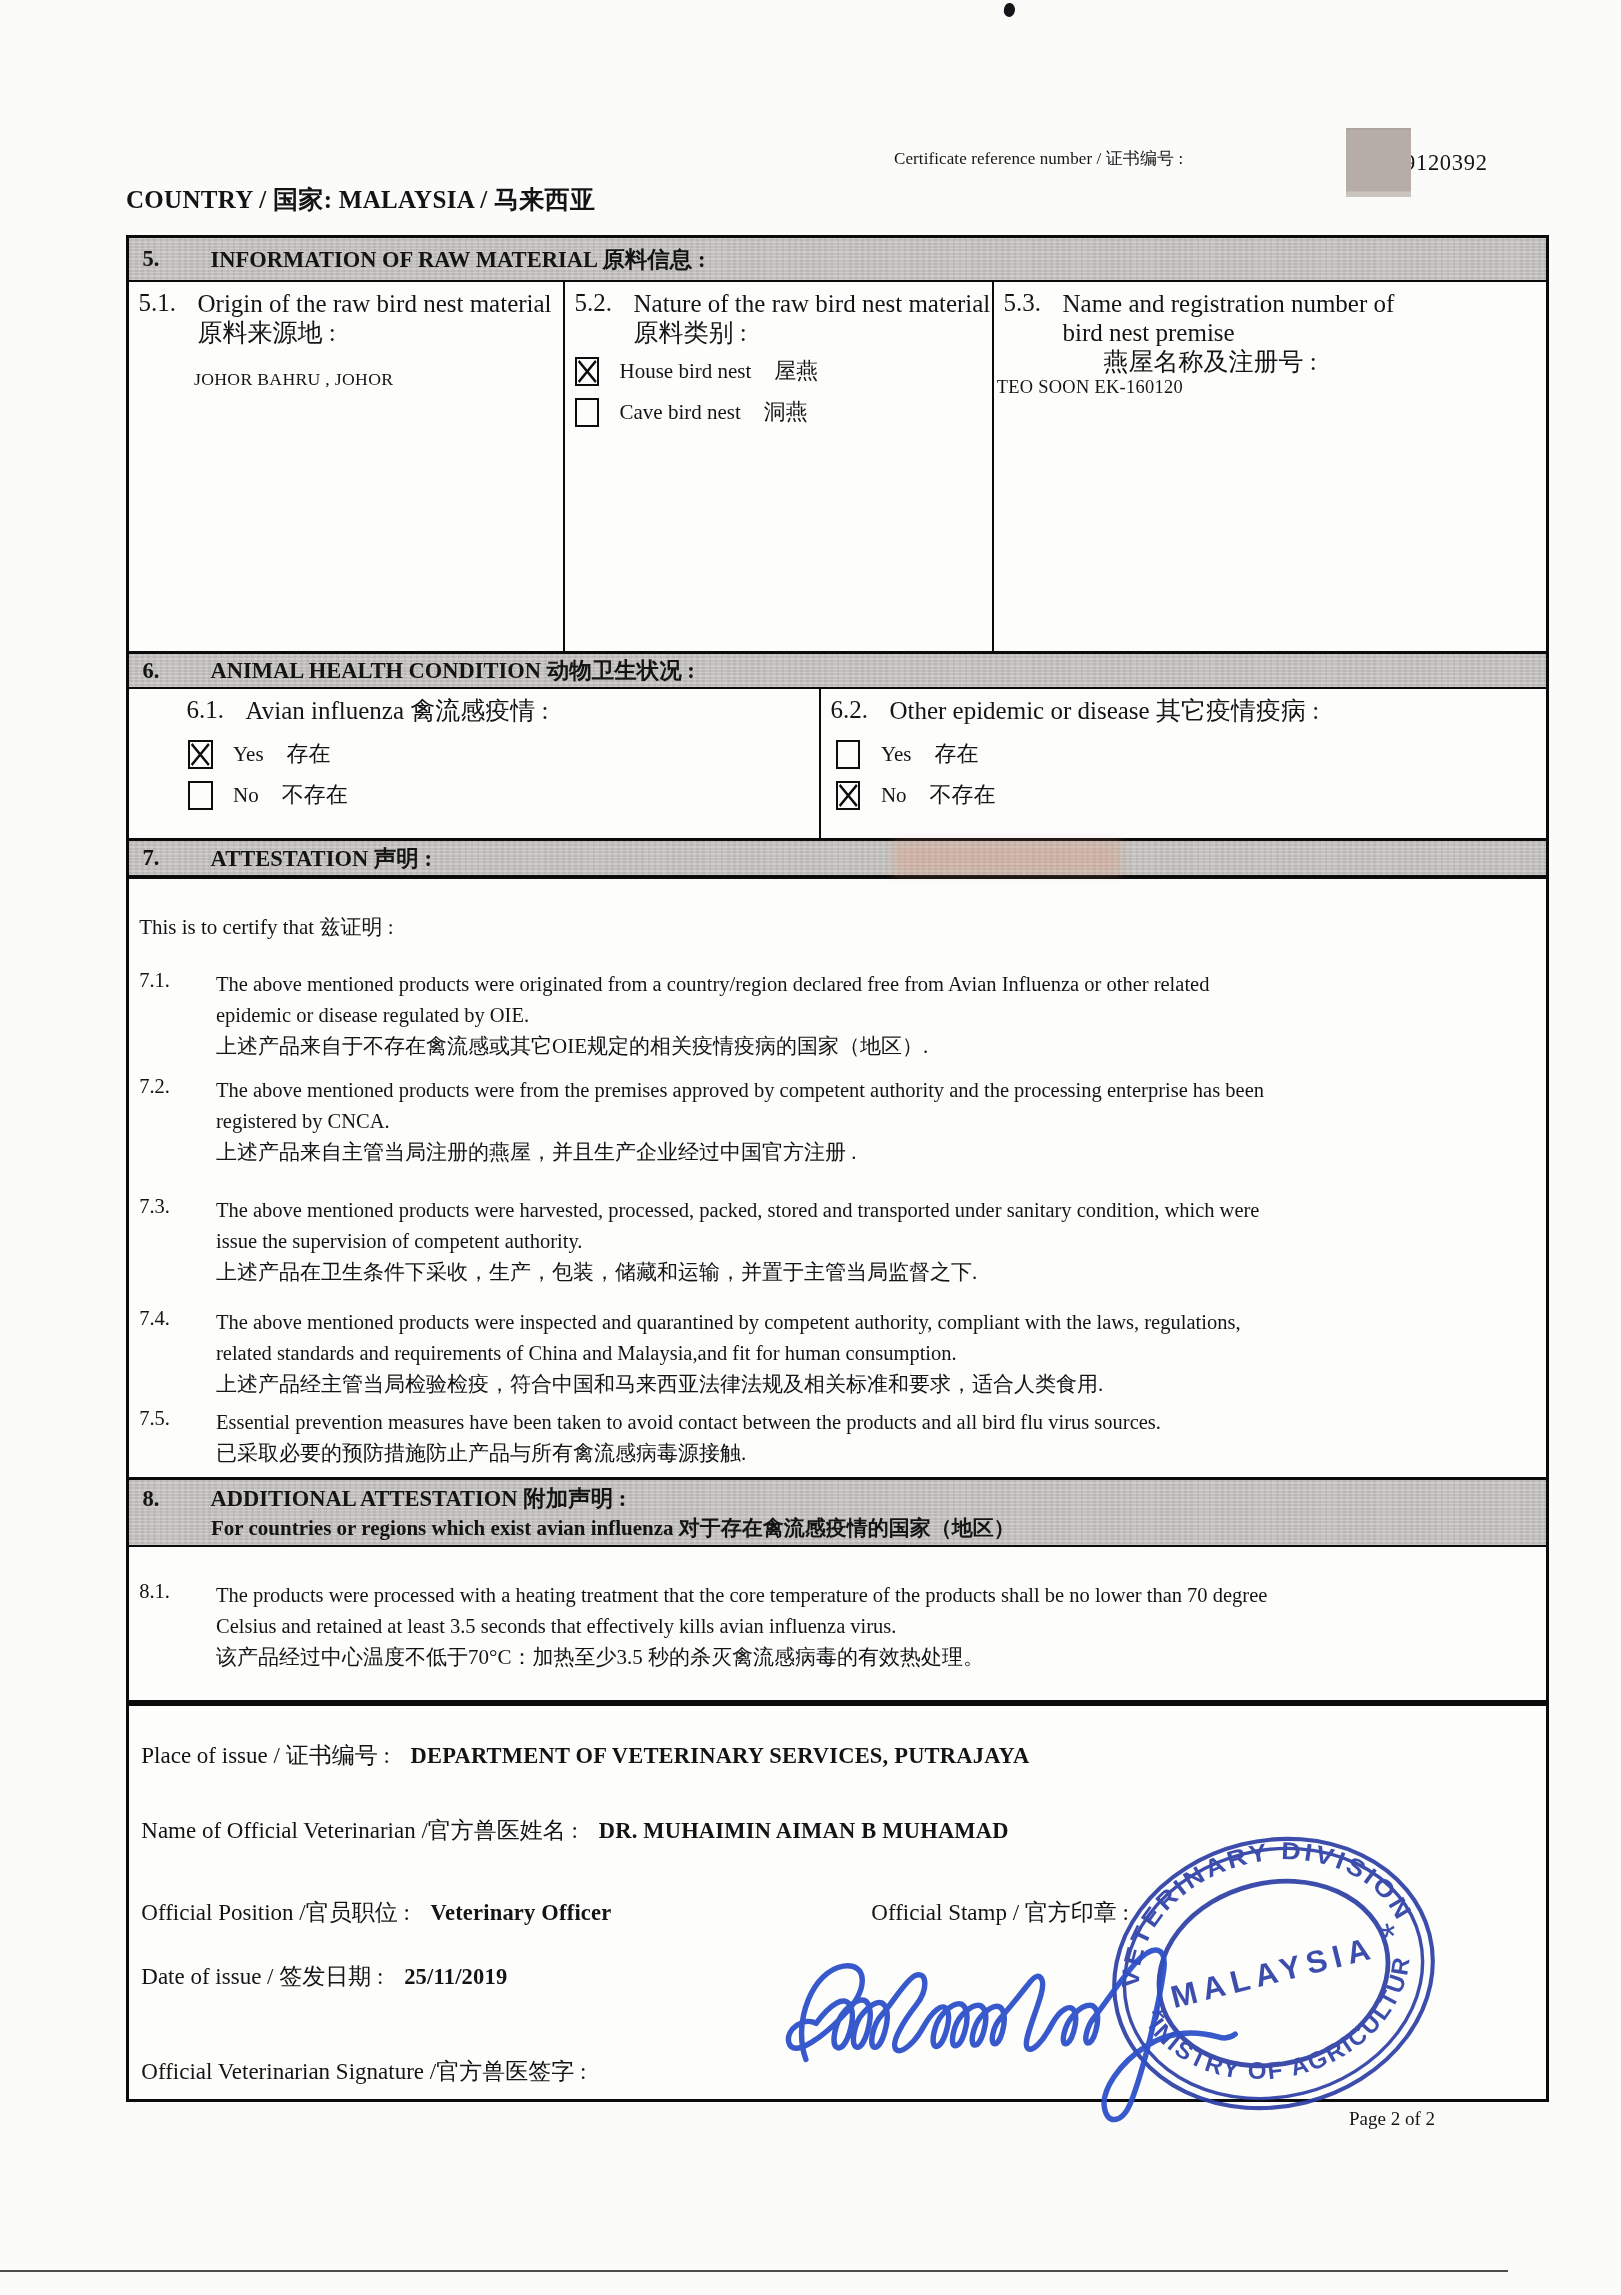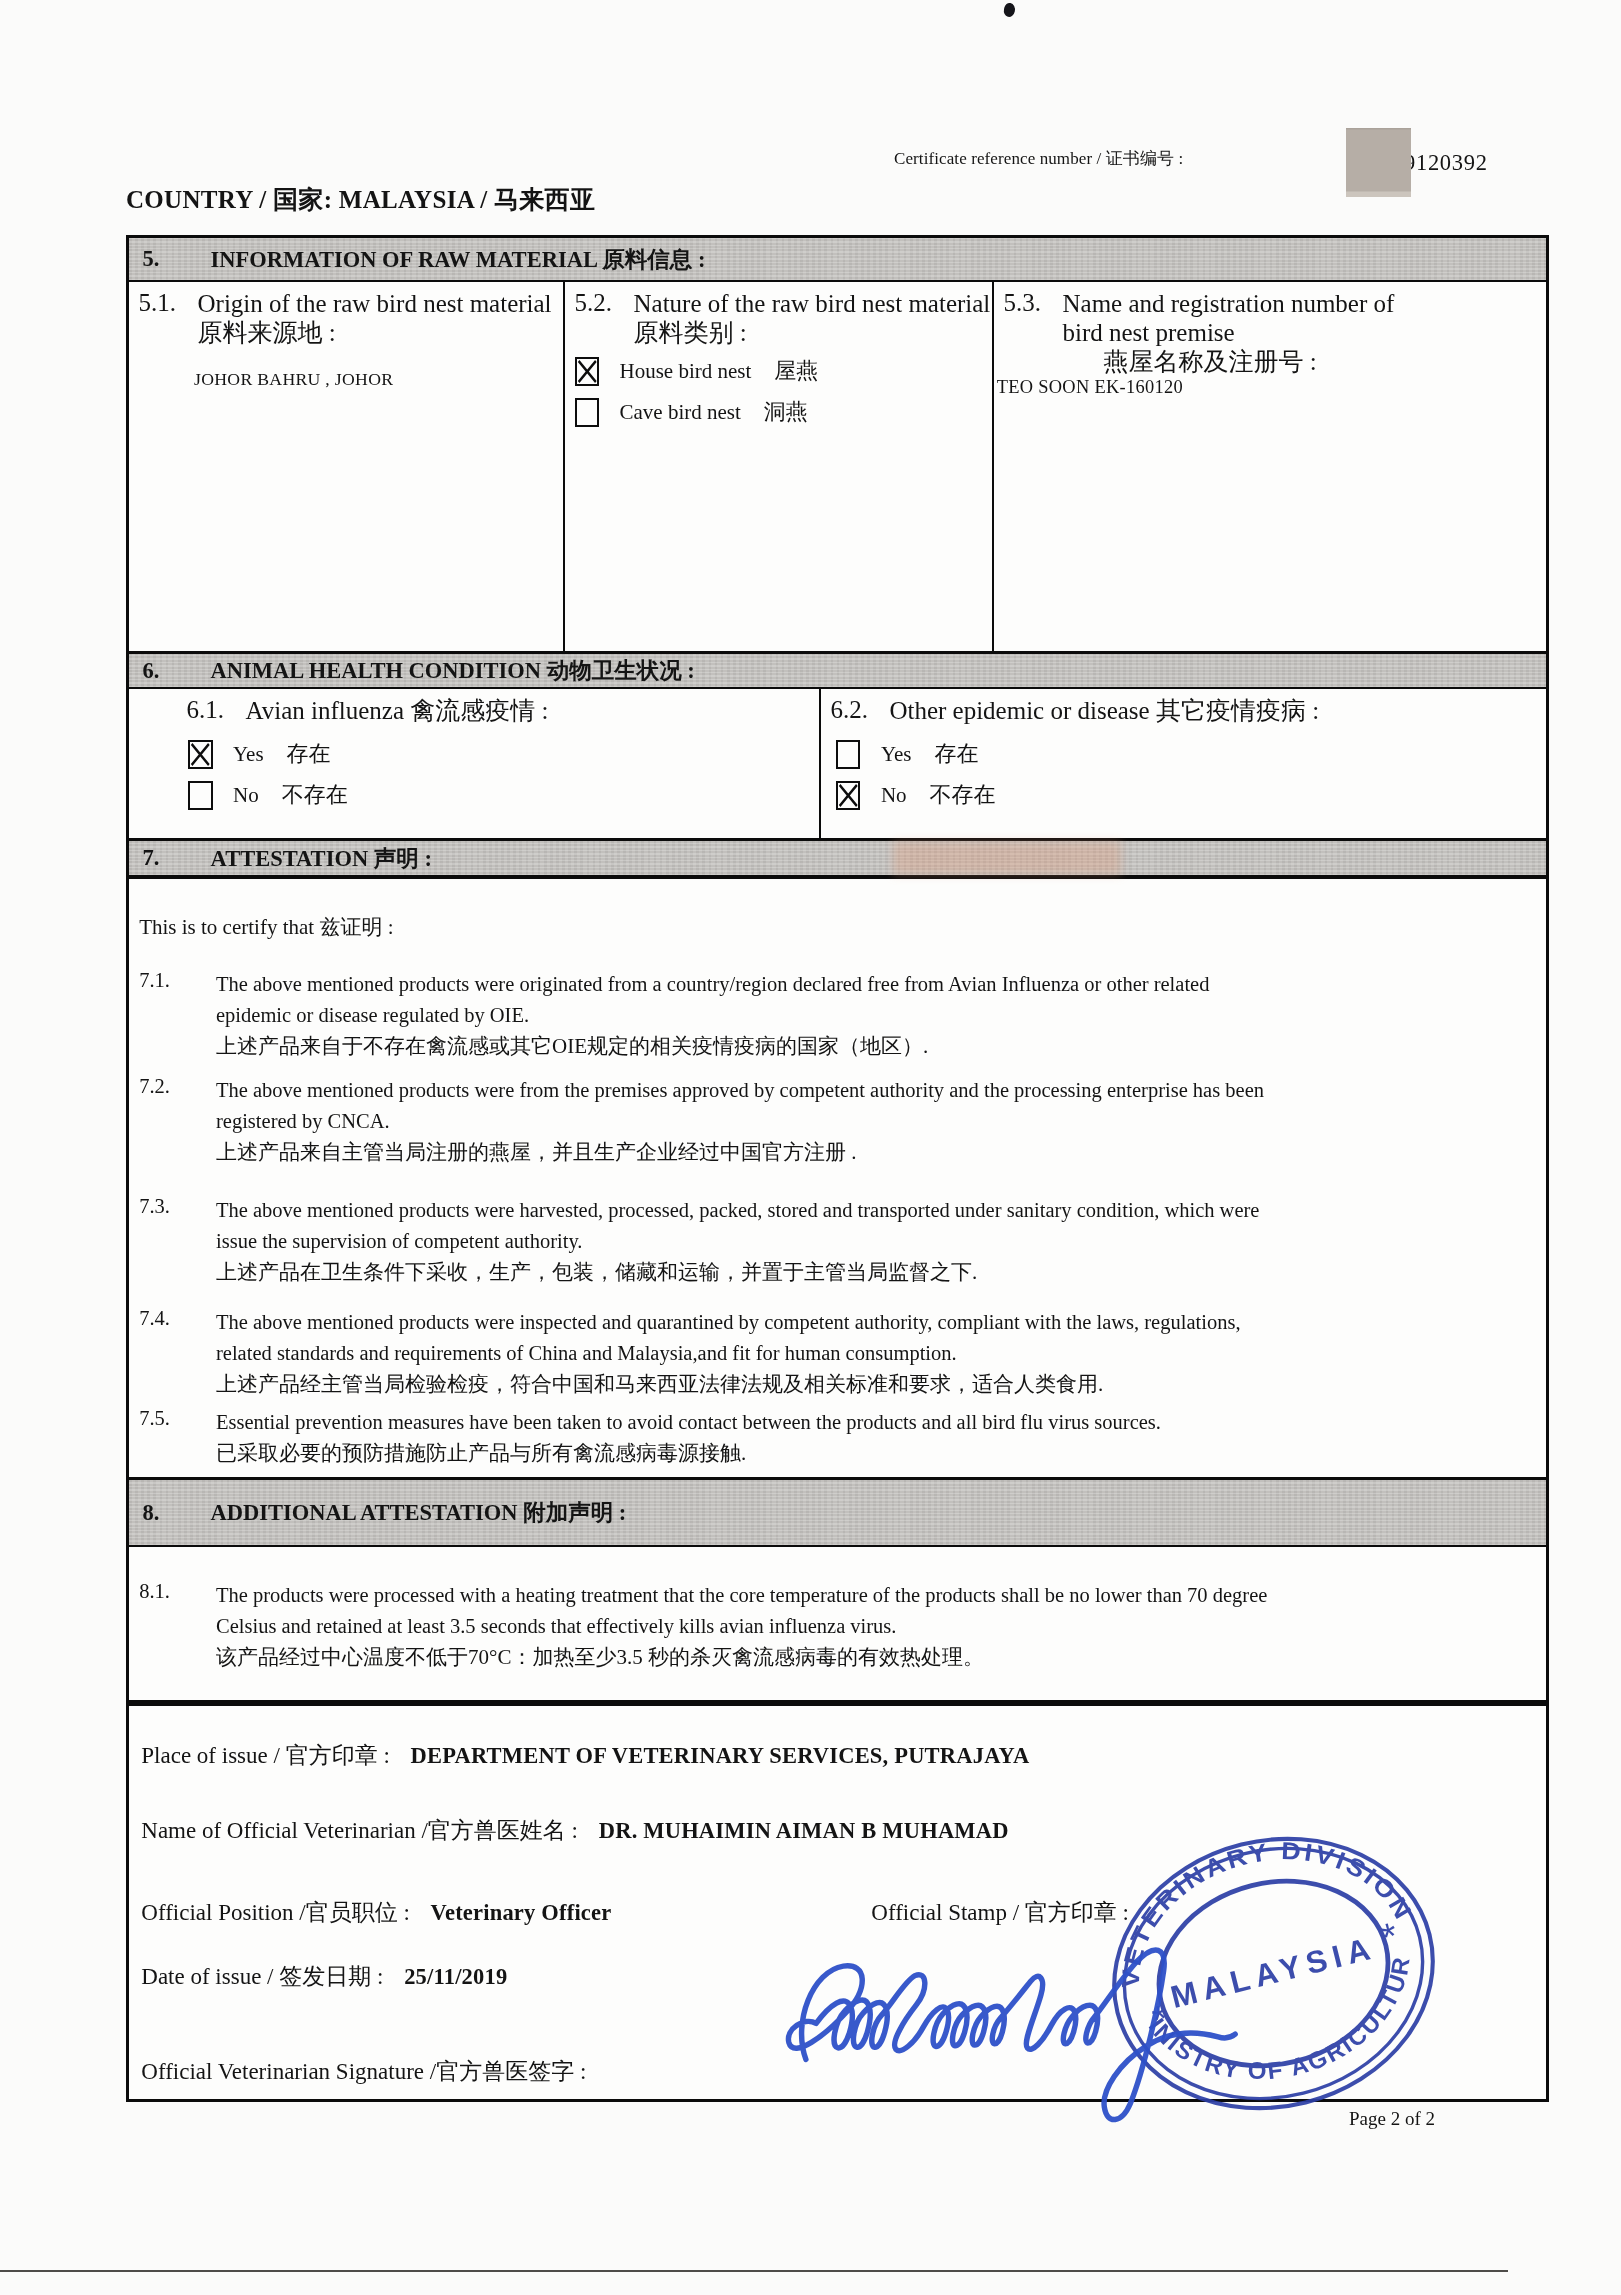--- a/index.html
+++ b/index.html
@@ -288,38 +288,39 @@
         <div class="line cjk">已采取必要的预防措施防止产品与所有禽流感病毒源接触.</div>
       </div>
     </div>
   </div>
 
   <div class="sec-h multi" id="sec8h">
     <div class="l1">
       <span class="sec-no">8.</span>
       <span>ADDITIONAL ATTESTATION 附加声明 :</span>
     </div>
+    <div class="l2">For countries or regions which exist avian influenza 对于存在禽流感疫情的国家（地区）</div>
   </div>
 
   <div id="blk81">
     <div class="att-item" style="top:33px;">
       <span class="no">8.1.</span>
       <div class="lines">
         <div class="line">The products were processed with a heating treatment that the core temperature of the products shall be no lower than 70 degree</div>
         <div class="line">Celsius and retained at least 3.5 seconds that effectively kills avian influenza virus.</div>
         <div class="line cjk">该产品经过中心温度不低于70°C：加热至少3.5 秒的杀灭禽流感病毒的有效热处理。</div>
       </div>
     </div>
   </div>
 
   <div class="divider"></div>
 
   <div id="issue">
     <div class="irow" style="top:33px;">
-      <span>Place of issue / 官方印章 :</span>
+      <span>Place of issue / 证书编号 :</span>
       <span class="val">DEPARTMENT OF VETERINARY SERVICES, PUTRAJAYA</span>
     </div>
     <div class="irow" style="top:108px;">
       <span>Name of Official Veterinarian /官方兽医姓名 :</span>
       <span class="val">DR. MUHAIMIN AIMAN B MUHAMAD</span>
     </div>
     <div class="irow" style="top:190px;width:1391px;">
       <span>Official Position /官员职位 :</span>
       <span class="val">Veterinary Officer</span>
       <span class="stamp-label">Official Stamp / 官方印章 :</span>

